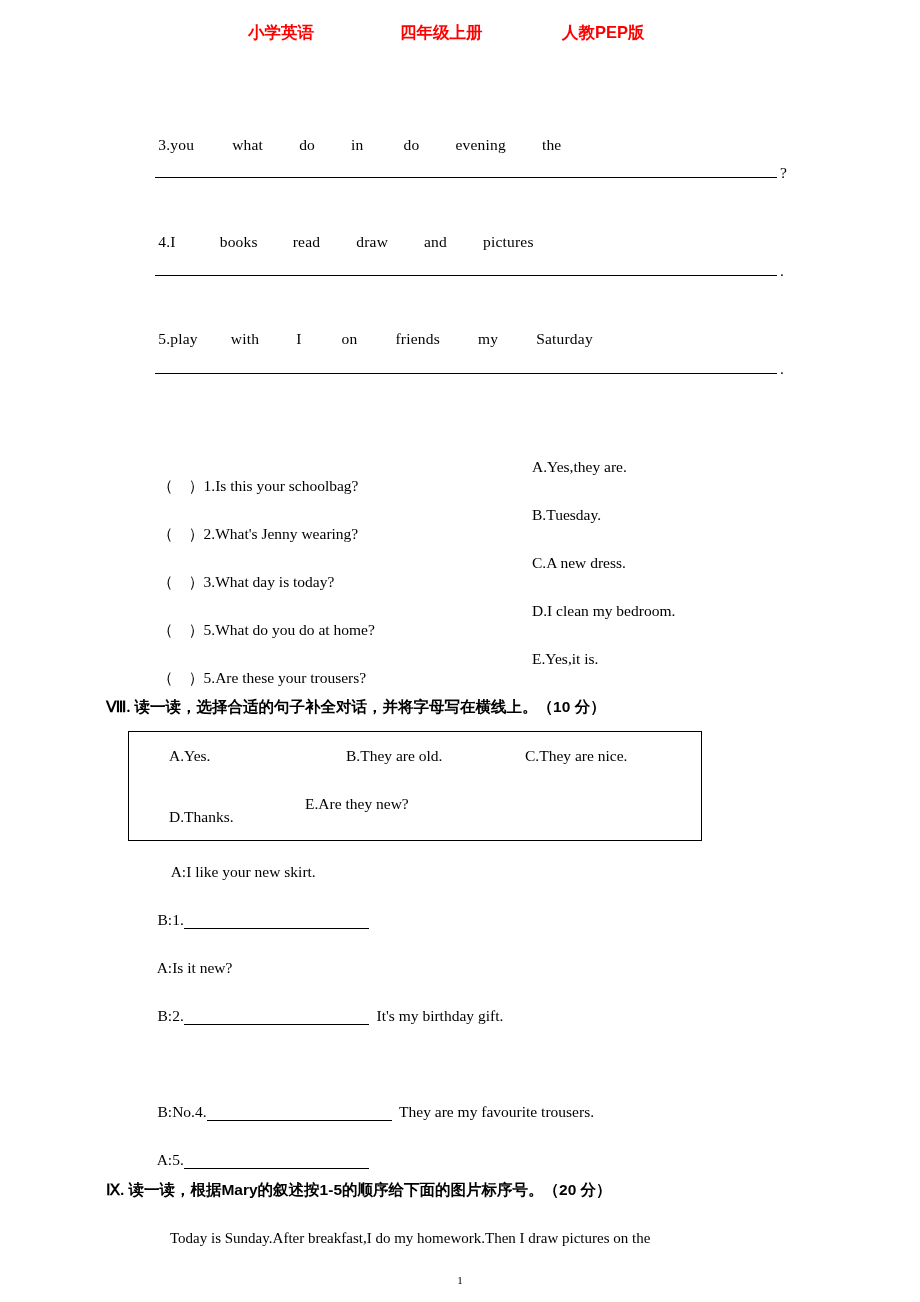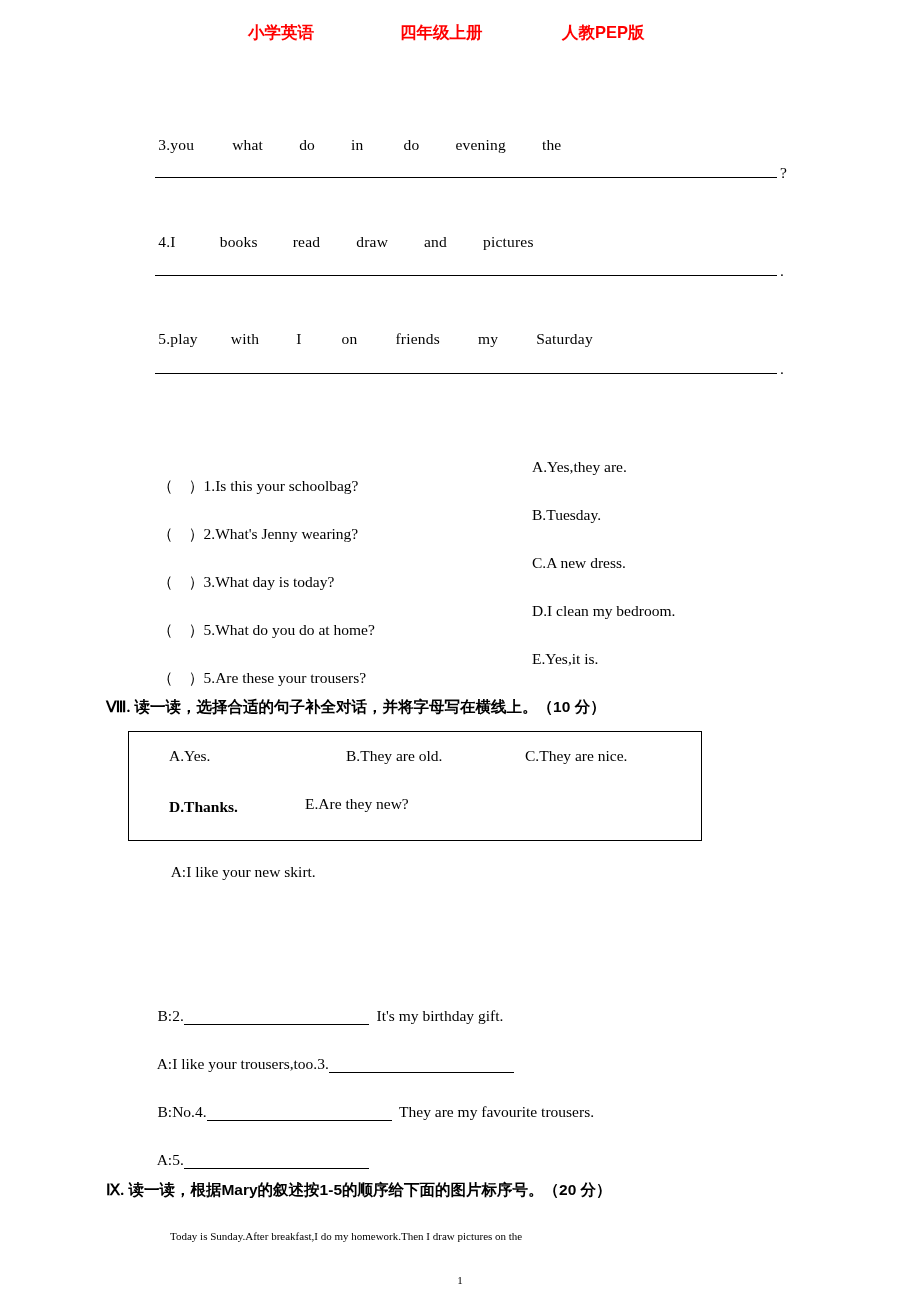--- a/index.html
+++ b/index.html
@@ -105,21 +105,21 @@
   }
   .inline-rule {
     display: inline-block;
     border-bottom: 1px solid #000;
     height: 14px;
     vertical-align: bottom;
   }
 
   .para {
     position: absolute;
-    font-size: 11px;
+    font-size: 15px;
     white-space: pre;
   }
 
   .page-number {
     position: absolute;
     bottom: 16px;
     left: 0;
     width: 920px;
     text-align: center;
     font-size: 11px;
@@ -184,37 +184,40 @@
   </div>
 
   <div class="block section-title" style="top:697px; left:106px;">
     <span class="roman">Ⅷ.</span><span> </span><span>读一读，选择合适的句子补全对话，并将字母写在横线上。（10 分）</span>
   </div>
 
   <div class="choice-box" style="top:731px; left:128px; width:574px; height:110px;">
     <div class="cb-row" style="top:15px; left:40px;">A.Yes.</div>
     <div class="cb-row" style="top:15px; left:185px;margin-left:32px;">B.They are old.</div>
     <div class="cb-row" style="top:15px; left:396px;">C.They are nice.</div>
-    <div class="cb-row" style="top:66px; left:40px;font-weight:bold;">D.Thanks.</div>
+    <div class="cb-row" style="top:76px; left:40px;">D.Thanks.</div>
     <div class="cb-row" style="top:63px; left:176px;">E.Are they new?</div>
   </div>
 
   <div class="dialog-line" style="top:845px; left:156px;">
     <span>A:</span><span>I like your new skirt.</span>
   </div>
 
-
+  <div class="dialog-line" style="top:893px; left:142px;">
+    <span>B:</span><span>1.</span><span class="inline-rule" style="width:185px;"></span><span></span>
+  </div>
+
+  <div class="dialog-line" style="top:941px; left:142px;">
+    <span>A:</span><span>Is it new?</span>
+  </div>
 
   <div class="dialog-line" style="top:989px; left:142px;">
     <span>B:</span><span>2.</span><span class="inline-rule" style="width:185px;"></span><span>  It's my birthday gift.</span>
   </div>
 
-  <div class="dialog-line" style="top:1037px; left:142px;">
-    <span>A:</span><span>I like your trousers,too.3.</span><span class="inline-rule" style="width:185px;"></span><span></span>
-  </div>
 
   <div class="dialog-line" style="top:1085px; left:142px;">
     <span>B:</span><span>No.4.</span><span class="inline-rule" style="width:185px;"></span><span>  They are my favourite trousers.</span>
   </div>
 
   <div class="dialog-line" style="top:1133px; left:142px;">
     <span>A:</span><span>5.</span><span class="inline-rule" style="width:185px;"></span>
   </div>
 
   <div class="block section-title" style="top:1180px; left:106px;">

